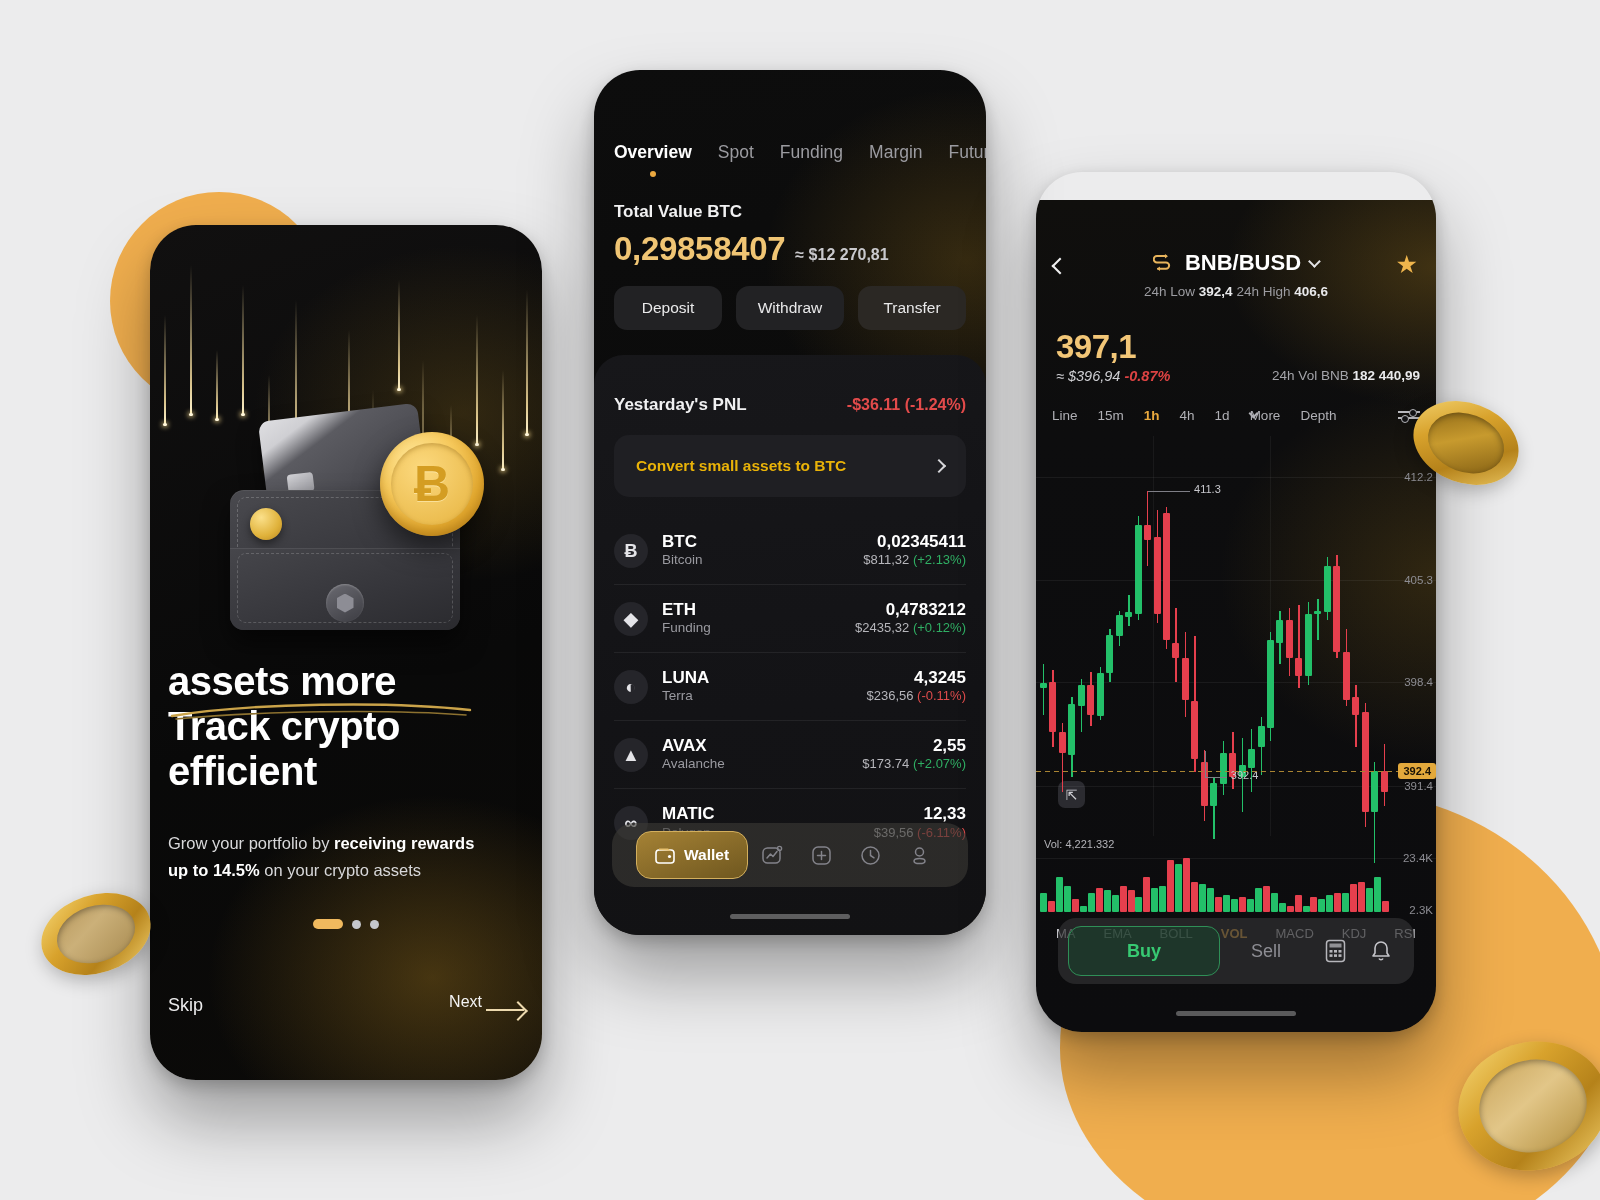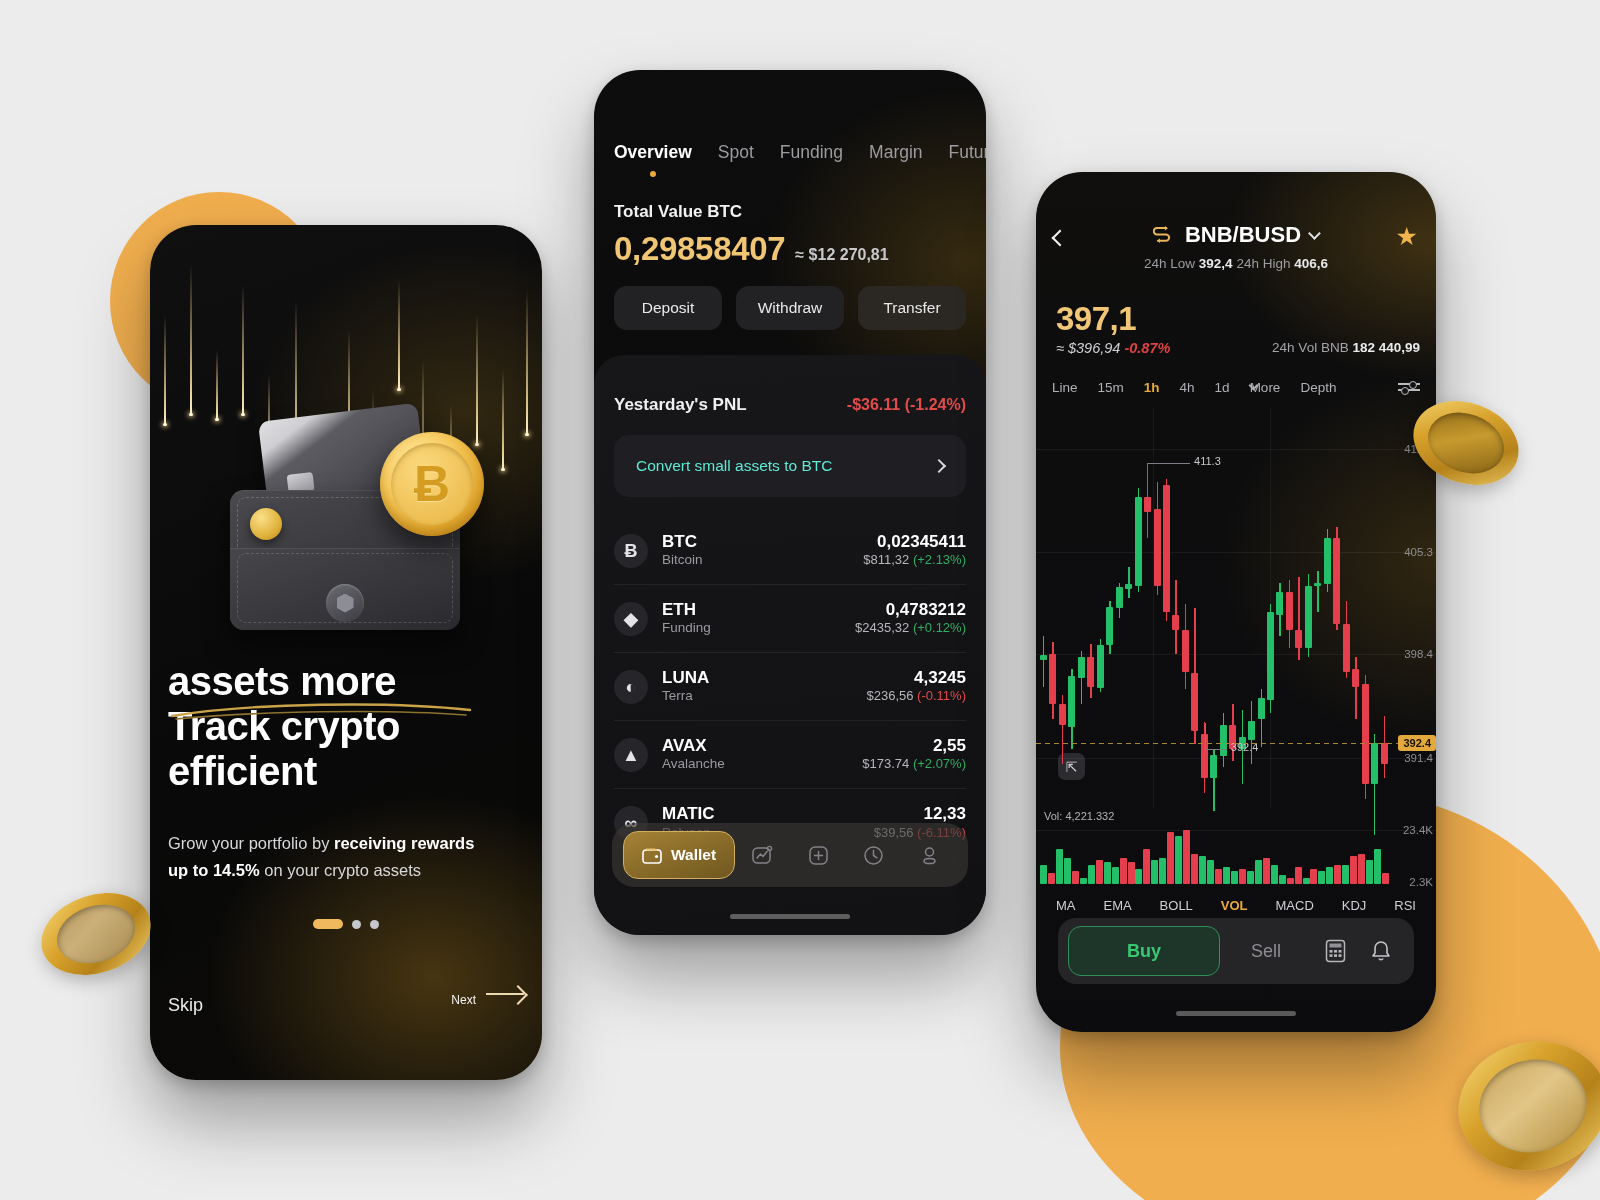--- a/index.html
+++ b/index.html
@@ -103,21 +103,21 @@
   }
   .p1-sub {
     position:absolute; left:18px; top:605px; width:330px;
     color:#d8d8da; font-size:16.5px; line-height:1.62;
   }
   .p1-sub b { color:#fff; font-weight:bold; }
   .dots { position:absolute; left:50%; top:694px; transform:translateX(-50%); display:flex; align-items:center; gap:9px; }
   .dots .d { width:9px;height:9px;border-radius:50%;background:#c5c7cc; }
   .dots .d.active { width:30px;height:10px;border-radius:6px;background:#f0b95e; }
   .p1-skip { position:absolute; left:18px; top:770px; color:#ededee; font-size:18px; }
-  .p1-next { position:absolute; right:18px; top:768px; color:#f3f3f3; font-size:12px; display:flex; align-items:flex-start; gap:10px;}
+  .p1-next { position:absolute; right:18px; top:768px; color:#f3f3f3; font-size:16px; display:flex; align-items:flex-end; gap:4px;}
   .arrow-r { width:38px;height:2px;background:#ecd9ae;position:relative;display:inline-block;}
   .arrow-r::after{content:"";position:absolute;right:-1px;top:-5px;width:12px;height:12px;border-top:2px solid #ecd9ae;border-right:2px solid #ecd9ae;transform:rotate(45deg);}
 
   
   #phone2 { left:594px; top:70px; width:392px; height:865px; }
   #phone2 .screen{
     background:
       radial-gradient(ellipse 280px 240px at 95% 22%, rgba(150,112,28,.30), transparent 72%),
       radial-gradient(ellipse 260px 220px at 96% 88%, rgba(140,105,26,.26), transparent 72%),
       linear-gradient(170deg,#0d0d0d 0%,#0a0a0a 60%,#0c0b09 100%);
@@ -137,51 +137,52 @@
     position:absolute;left:0;right:0;top:285px;bottom:0;border-radius:30px 30px 0 0;
     background:linear-gradient(175deg,#17171a 0%,#131316 60%,#121214 100%);
   }
   .pnl-row{position:absolute;left:20px;right:20px;top:40px;display:flex;justify-content:space-between;align-items:center;}
   .pnl-lbl{color:#f0f0f1;font-size:17px;font-weight:bold;}
   .pnl-val{color:#e34b4b;font-size:16px;font-weight:bold;}
   .convert{
     position:absolute;left:20px;right:20px;top:80px;height:62px;border-radius:15px;background:#1f1f23;
     display:flex;align-items:center;justify-content:space-between;padding:0 22px;
   }
-  .convert span{color:#5eead4;font-size:15.5px;font-weight:normal;}
+  .convert span{color:#eab308;font-size:15.5px;font-weight:bold;}
   .chev-r{width:10px;height:10px;border-top:2.4px solid #d7d7da;border-right:2.4px solid #d7d7da;transform:rotate(45deg);}
   .assets{position:absolute;left:20px;right:20px;top:162px;}
   .asset{display:flex;align-items:center;height:68px;border-bottom:1px solid rgba(255,255,255,.07);}
   .asset:last-child{border-bottom:none;}
   .a-icon{width:34px;height:34px;border-radius:50%;background:#25252a;display:flex;align-items:center;justify-content:center;flex:none;margin-right:14px;}
   .a-names{flex:1;}
   .a-sym{color:#fff;font-size:17px;font-weight:bold;line-height:1.15;}
   .a-name{color:#9a9aa0;font-size:13.5px;line-height:1.35;}
   .a-vals{text-align:right;}
   .a-amt{color:#fff;font-size:17px;font-weight:bold;line-height:1.15;}
   .a-fiat{font-size:13px;color:#b6b6bb;line-height:1.4;}
   .pos{color:#2fae63;margin-top:36px;} .neg{color:#dd4b4b;}
   .navbar{
     position:absolute;left:18px;right:18px;bottom:48px;height:64px;border-radius:22px;
-    background:rgba(60,58,54,.62);display:flex;align-items:center;padding:0 11px;
+    background:rgba(60,58,54,.62);display:flex;align-items:center;padding:0 24px;
   }
   .nav-wallet{
     display:flex;align-items:center;gap:9px;height:48px;padding:0 18px;border-radius:15px;
     background:linear-gradient(160deg,#a58235 0%,#6f571f 100%);border:1px solid #d3af5d;color:#fff;font-size:15.5px;font-weight:bold;
   }
   .nav-i{flex:1;display:flex;align-items:center;justify-content:center;}
   .home-ind{position:absolute;left:50%;transform:translateX(-50%);bottom:16px;width:120px;height:5px;border-radius:3px;background:rgba(255,255,255,.32);}
 
   
   #phone3 { left:1036px; top:172px; width:400px; height:860px; }
   #phone3 .screen{
     background:
       radial-gradient(ellipse 300px 200px at 100% 8%, rgba(150,112,28,.36), transparent 70%),
       radial-gradient(ellipse 300px 260px at 100% 45%, rgba(130,98,24,.30), transparent 72%),
       linear-gradient(180deg,#100f0d 0%,#0d0d0e 28%,#0c0c0e 100%);
+    margin-top: 28px;
   }
   .p3-head{position:absolute;left:0;right:0;top:50px;height:78px;}
   .p3-back{position:absolute;left:18px;top:10px;width:12px;height:12px;border-left:2.6px solid #f1f1f2;border-bottom:2.6px solid #f1f1f2;transform:rotate(45deg);}
   .p3-pair{position:absolute;left:50%;transform:translateX(-50%);top:0;display:flex;align-items:center;gap:9px;}
   .p3-pair .t{color:#fff;font-size:22px;font-weight:bold;}
   .chev-d{width:9px;height:9px;border-right:2.3px solid #e3e3e5;border-bottom:2.3px solid #e3e3e5;transform:rotate(45deg);margin-bottom:4px;}
   .p3-star{position:absolute;right:18px;top:2px;color:#efb54c;font-size:25px;line-height:1;}
   .p3-hilo{position:absolute;left:0;right:0;top:34px;text-align:center;font-size:13.5px;color:#9c9ca1;}
   .p3-hilo b{color:#e9e9eb;}
   .p3-price{position:absolute;left:20px;top:128px;color:#f2c677;font-size:33px;font-weight:bold;letter-spacing:-0.5px;}

